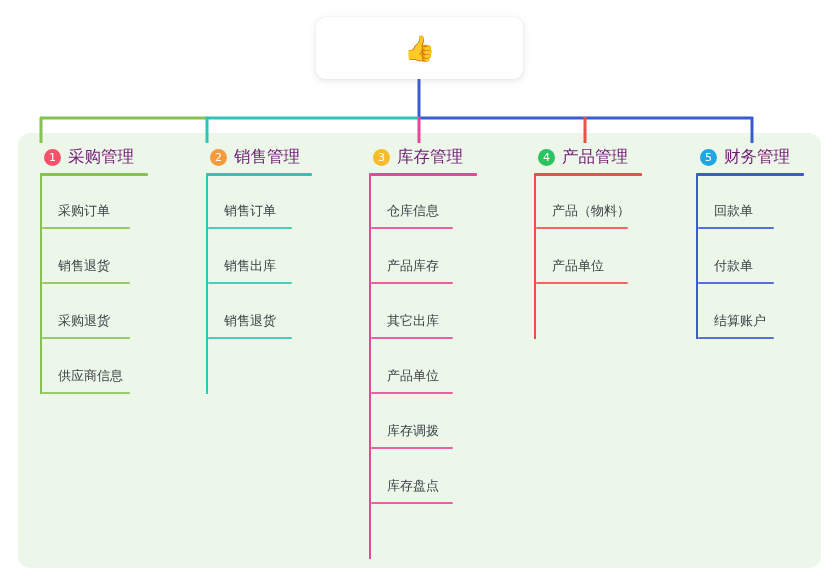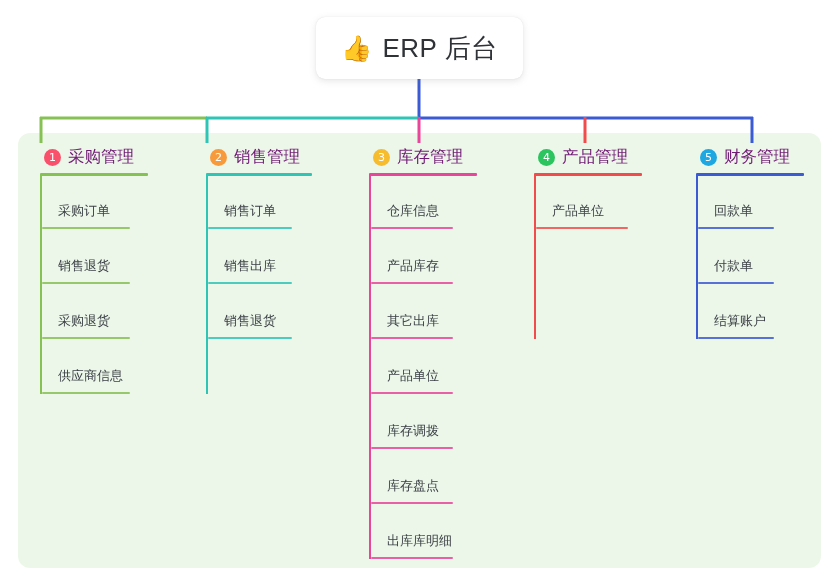--- a/index.html
+++ b/index.html
@@ -70,21 +70,20 @@
 
     <line x1="41" y1="117" x2="41" y2="143" stroke="#86c154" stroke-width="3"></line>
     <line x1="207" y1="117" x2="207" y2="143" stroke="#2ec4b6" stroke-width="3"></line>
     <line x1="419" y1="117" x2="419" y2="143" stroke="#e8459b" stroke-width="3"></line>
     <line x1="585" y1="117" x2="585" y2="143" stroke="#f24b4b" stroke-width="3"></line>
     <line x1="752" y1="117" x2="752" y2="143" stroke="#3b5bd4" stroke-width="3"></line>
   </svg>
 
   <div class="root-card">
     <span class="root-emoji">👍</span>
-    <span class="root-title">ERP 后台</span>
   </div>
 
   <div id="cols">
       <div class="col" style="left: 40px;">
         <div class="col-head">
           <span class="badge" style="background: rgb(249, 80, 107);">1</span>
           <span class="head-label">采购管理</span>
           <span class="head-rule" style="background: rgb(134, 193, 84); width: 108px;"></span>
         </div>
         <div class="col-body" style="height: 220px;">
@@ -154,35 +153,35 @@
             <span class="leaf-rule" style="background: rgb(232, 69, 155); opacity: 0.85; width: 82px;"></span>
           </div>
           <div class="leaf">
             <span class="leaf-text">库存调拨</span>
             <span class="leaf-rule" style="background: rgb(232, 69, 155); opacity: 0.85; width: 82px;"></span>
           </div>
           <div class="leaf">
             <span class="leaf-text">库存盘点</span>
             <span class="leaf-rule" style="background: rgb(232, 69, 155); opacity: 0.85; width: 82px;"></span>
           </div>
-          <div class="leaf">
-            <span class="leaf-text">出库库明细</span>
-            <span class="leaf-rule" style="background: rgb(232, 69, 155); opacity: 0.85; width: 82px;"></span>
-          </div>
         </div>
       </div>
       <div class="col" style="left: 534px;">
         <div class="col-head">
           <span class="badge" style="background: rgb(44, 196, 95);">4</span>
           <span class="head-label">产品管理</span>
           <span class="head-rule" style="background: rgb(242, 75, 75); width: 108px;"></span>
         </div>
         <div class="col-body" style="height: 165px;">
           <span class="spine" style="background: rgb(242, 75, 75); height: 165px;"></span>
           <div class="leaf">
+            <span class="leaf-text">产品（物料）</span>
+            <span class="leaf-rule" style="background: rgb(242, 75, 75); opacity: 0.85; width: 92px;"></span>
+          </div>
+          <div class="leaf">
             <span class="leaf-text">产品单位</span>
             <span class="leaf-rule" style="background: rgb(242, 75, 75); opacity: 0.85; width: 92px;"></span>
           </div>
         </div>
       </div>
       <div class="col" style="left: 696px;">
         <div class="col-head">
           <span class="badge" style="background: rgb(30, 167, 225);">5</span>
           <span class="head-label">财务管理</span>
           <span class="head-rule" style="background: rgb(59, 91, 212); width: 108px;"></span>

